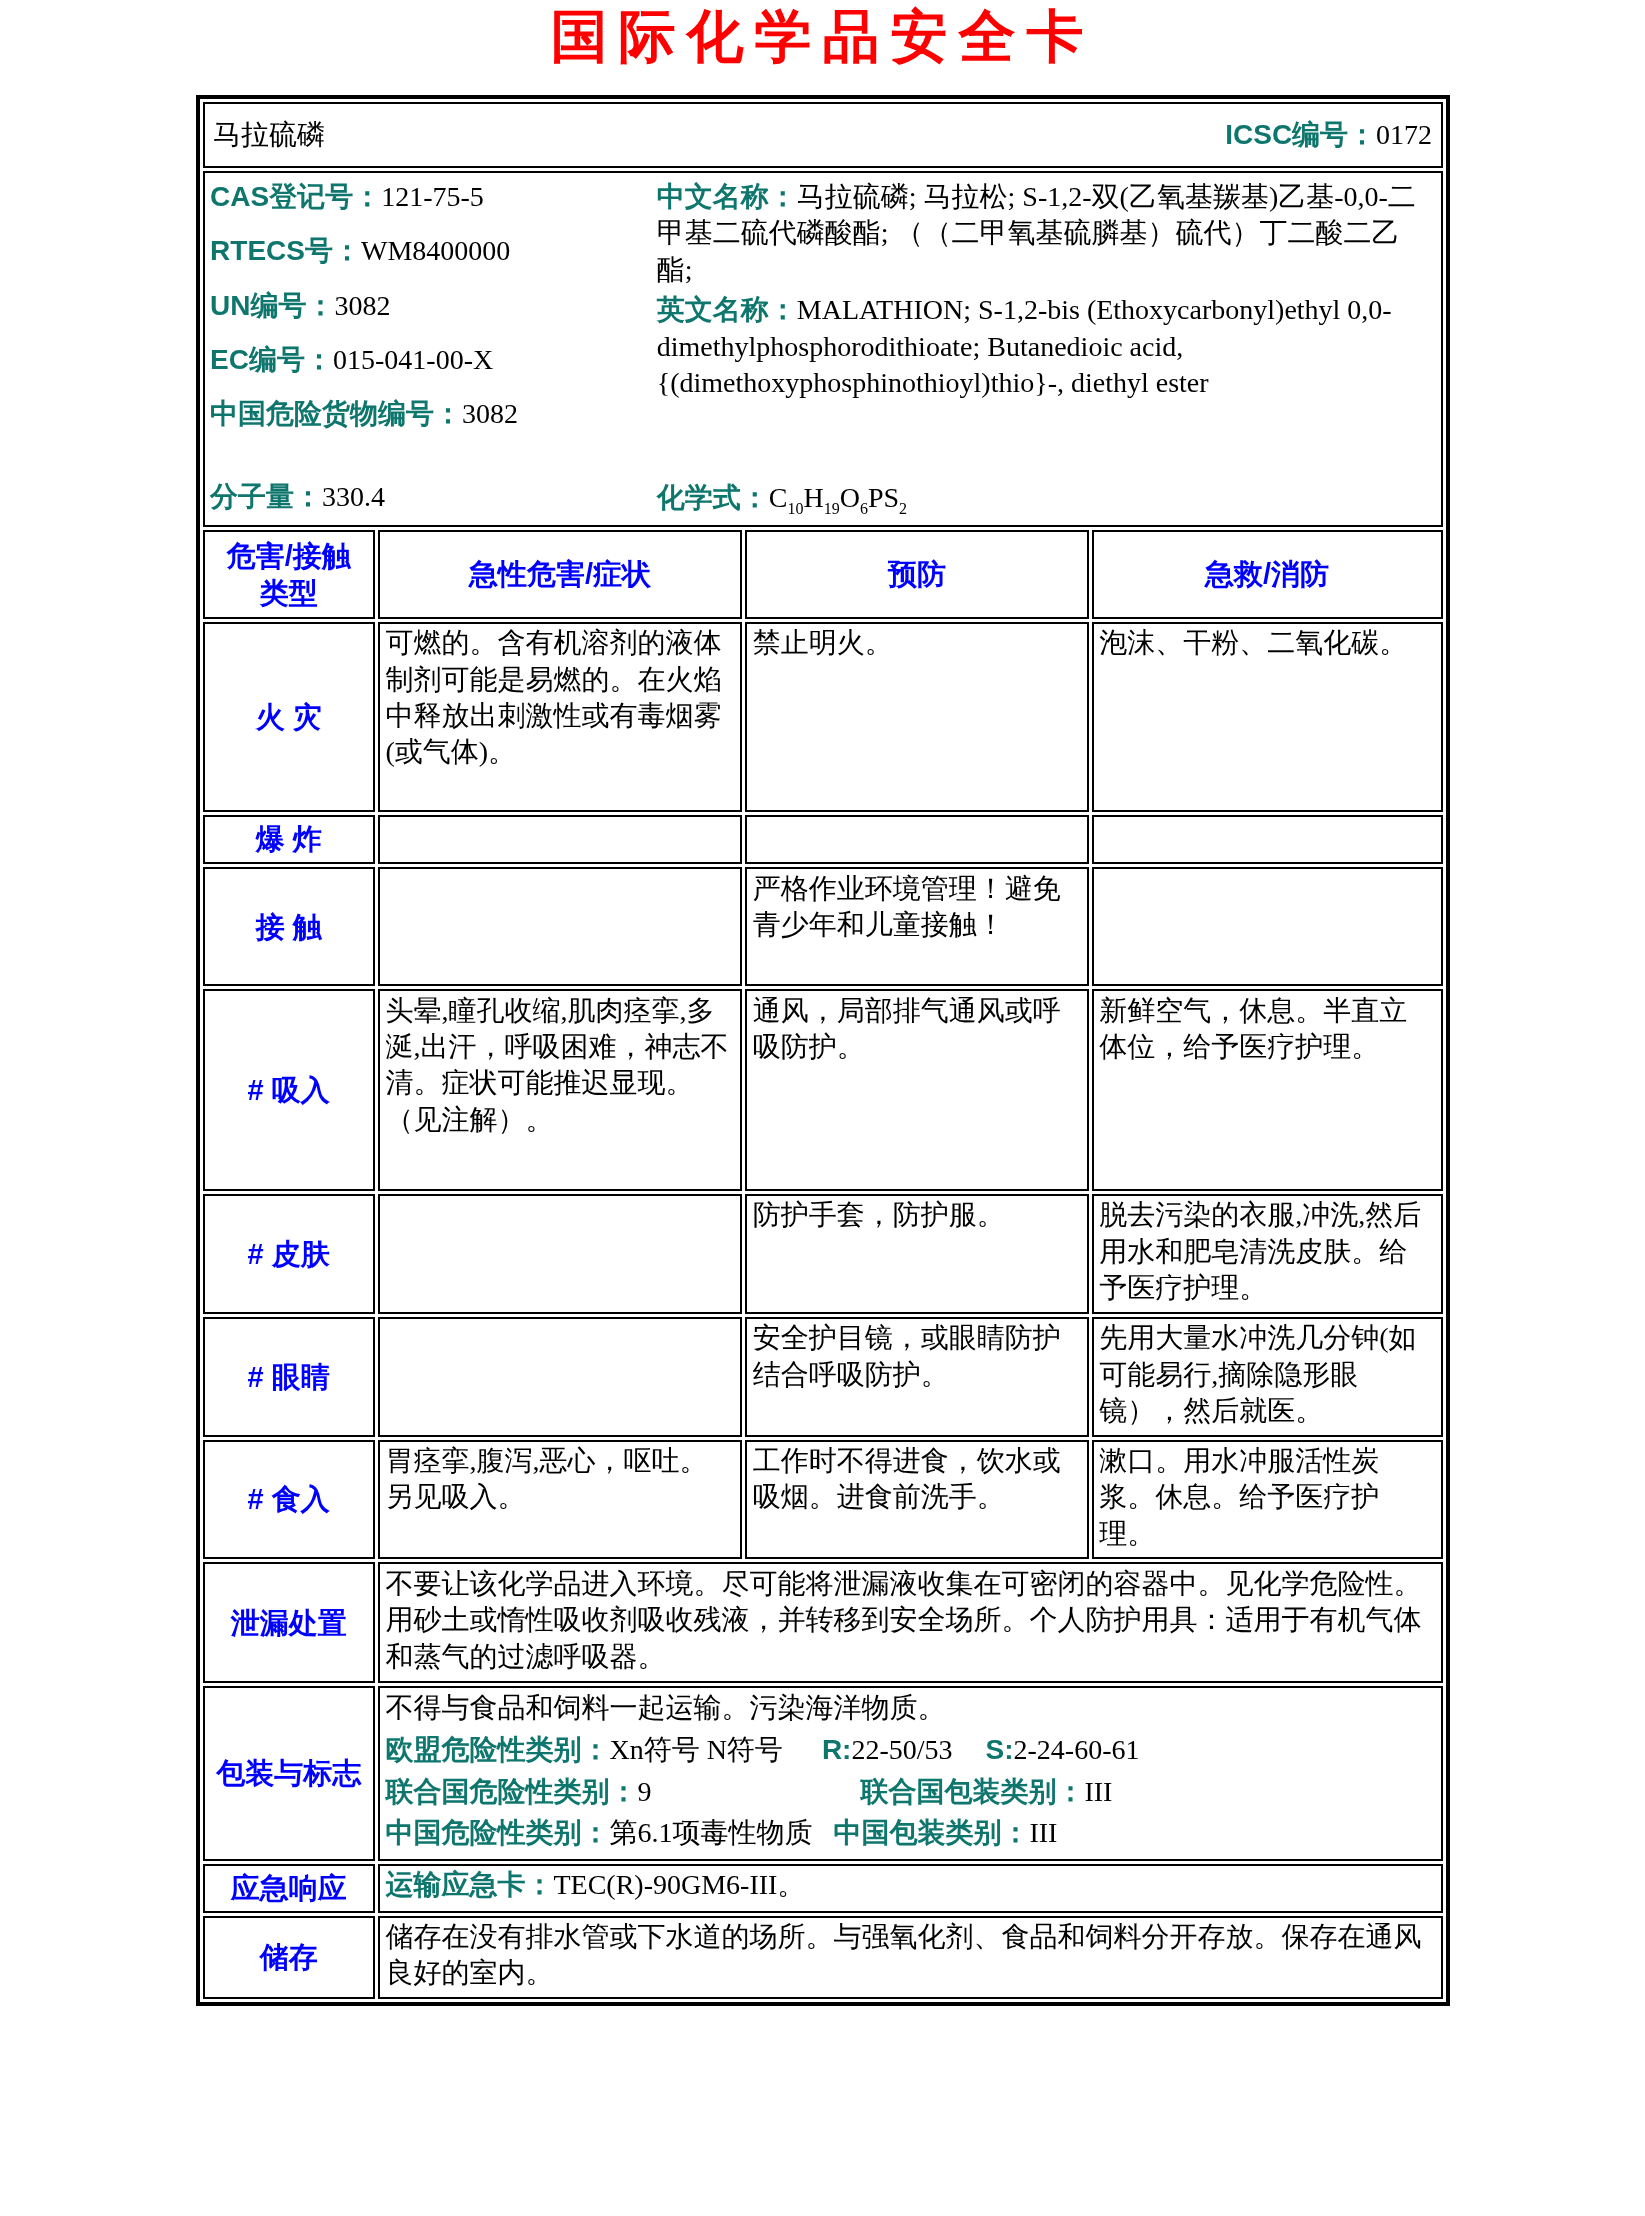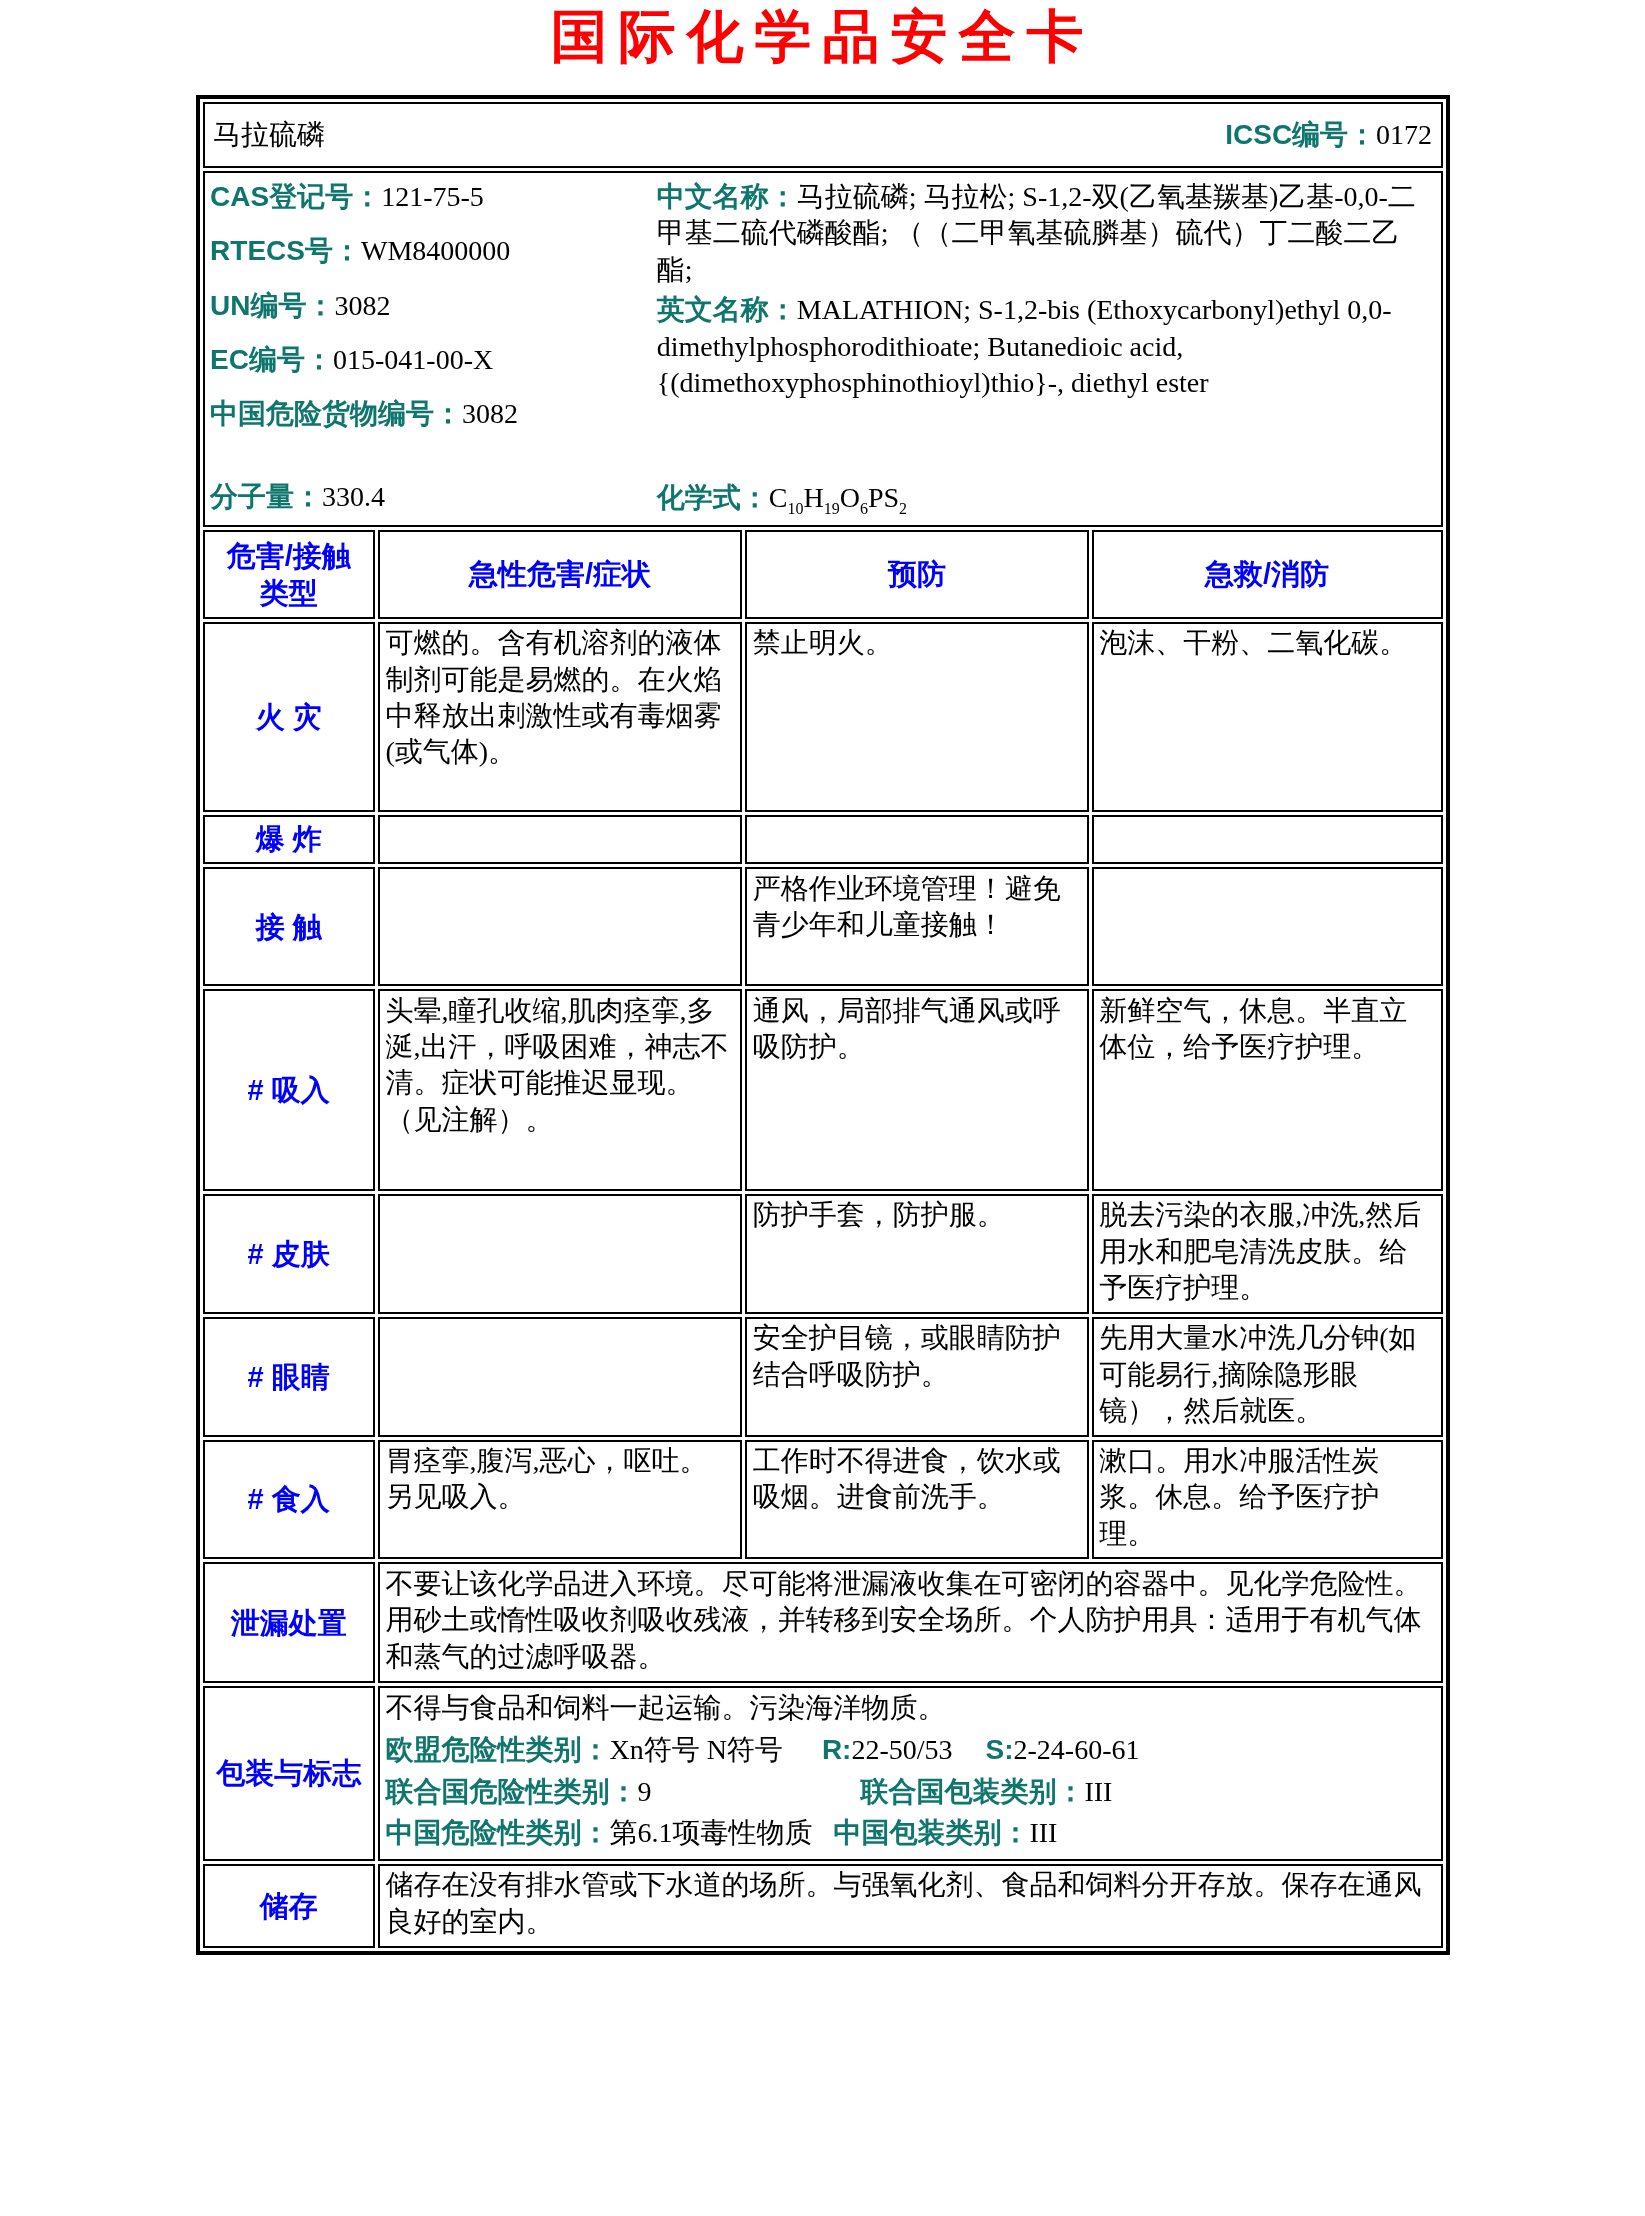--- a/index.html
+++ b/index.html
@@ -217,20 +217,26 @@
     <tr class="r-pack">
       <th class="rowlabel">包装与标志</th>
       <td colspan="3">
         <p class="packline">不得与食品和饲料一起运输。污染海洋物质。</p>
         <p class="packline"><span class="lbl">欧盟危险性类别：</span><span class="val">Xn符号 N符号</span><span class="lbl gap-r">R:</span><span class="val">22-50/53</span><span class="lbl gap-s">S:</span><span class="val">2-24-60-61</span></p>
         <p class="packline"><span class="lbl">联合国危险性类别：</span><span class="val">9</span><span class="lbl gap-unpack">联合国包装类别：</span><span class="val">III</span></p>
         <p class="packline"><span class="lbl">中国危险性类别：</span><span class="val">第6.1项毒性物质</span><span class="lbl gap-cnpack">中国包装类别：</span><span class="val">III</span></p>
       </td>
     </tr>
 
+    <tr class="r-emer">
+      <th class="rowlabel">应急响应</th>
+      <td colspan="3">
+        <span class="lbl">运输应急卡：</span><span class="val">TEC(R)-90GM6-III。</span>
+      </td>
+    </tr>
 
     <tr class="r-stor">
       <th class="rowlabel">储存</th>
       <td colspan="3">储存在没有排水管或下水道的场所。与强氧化剂、食品和饲料分开存放。保存在通风良好的室内。</td>
     </tr>
 
   </tbody>
     </table>
 </div>
 

